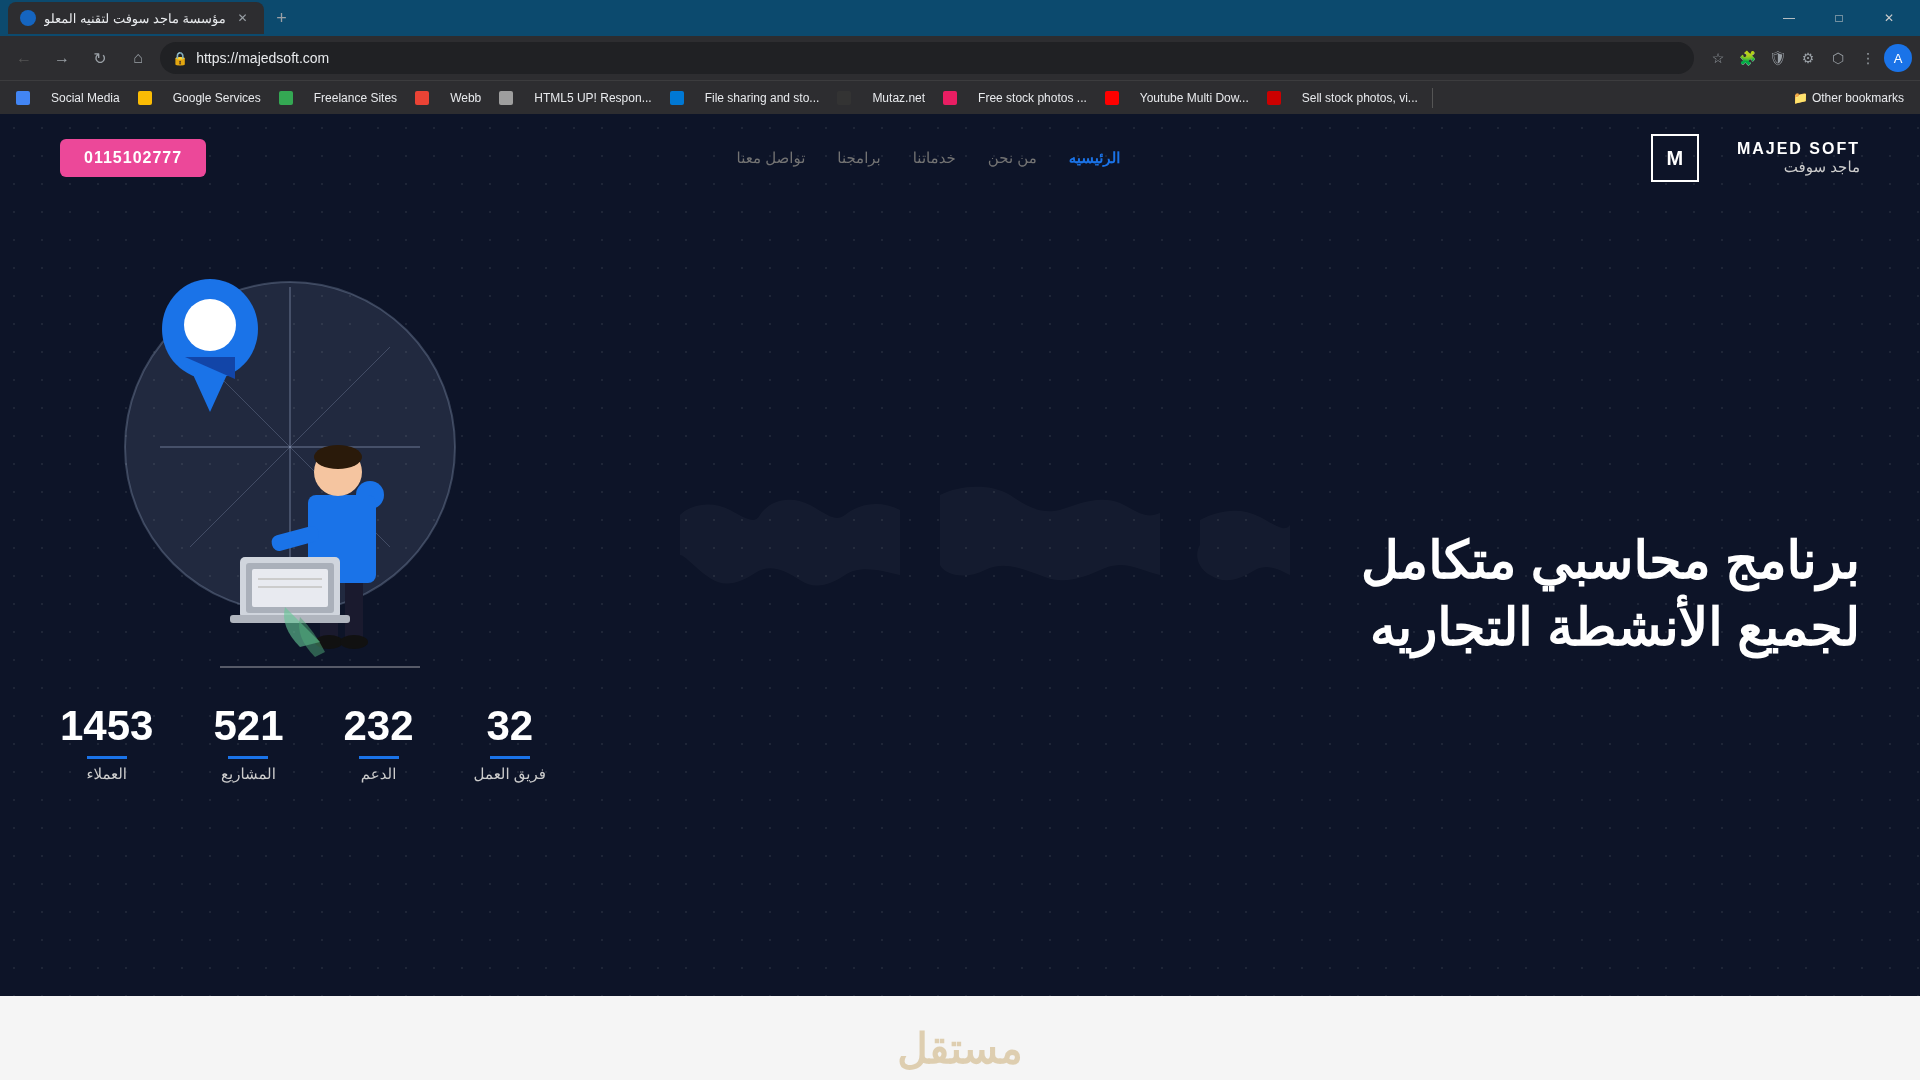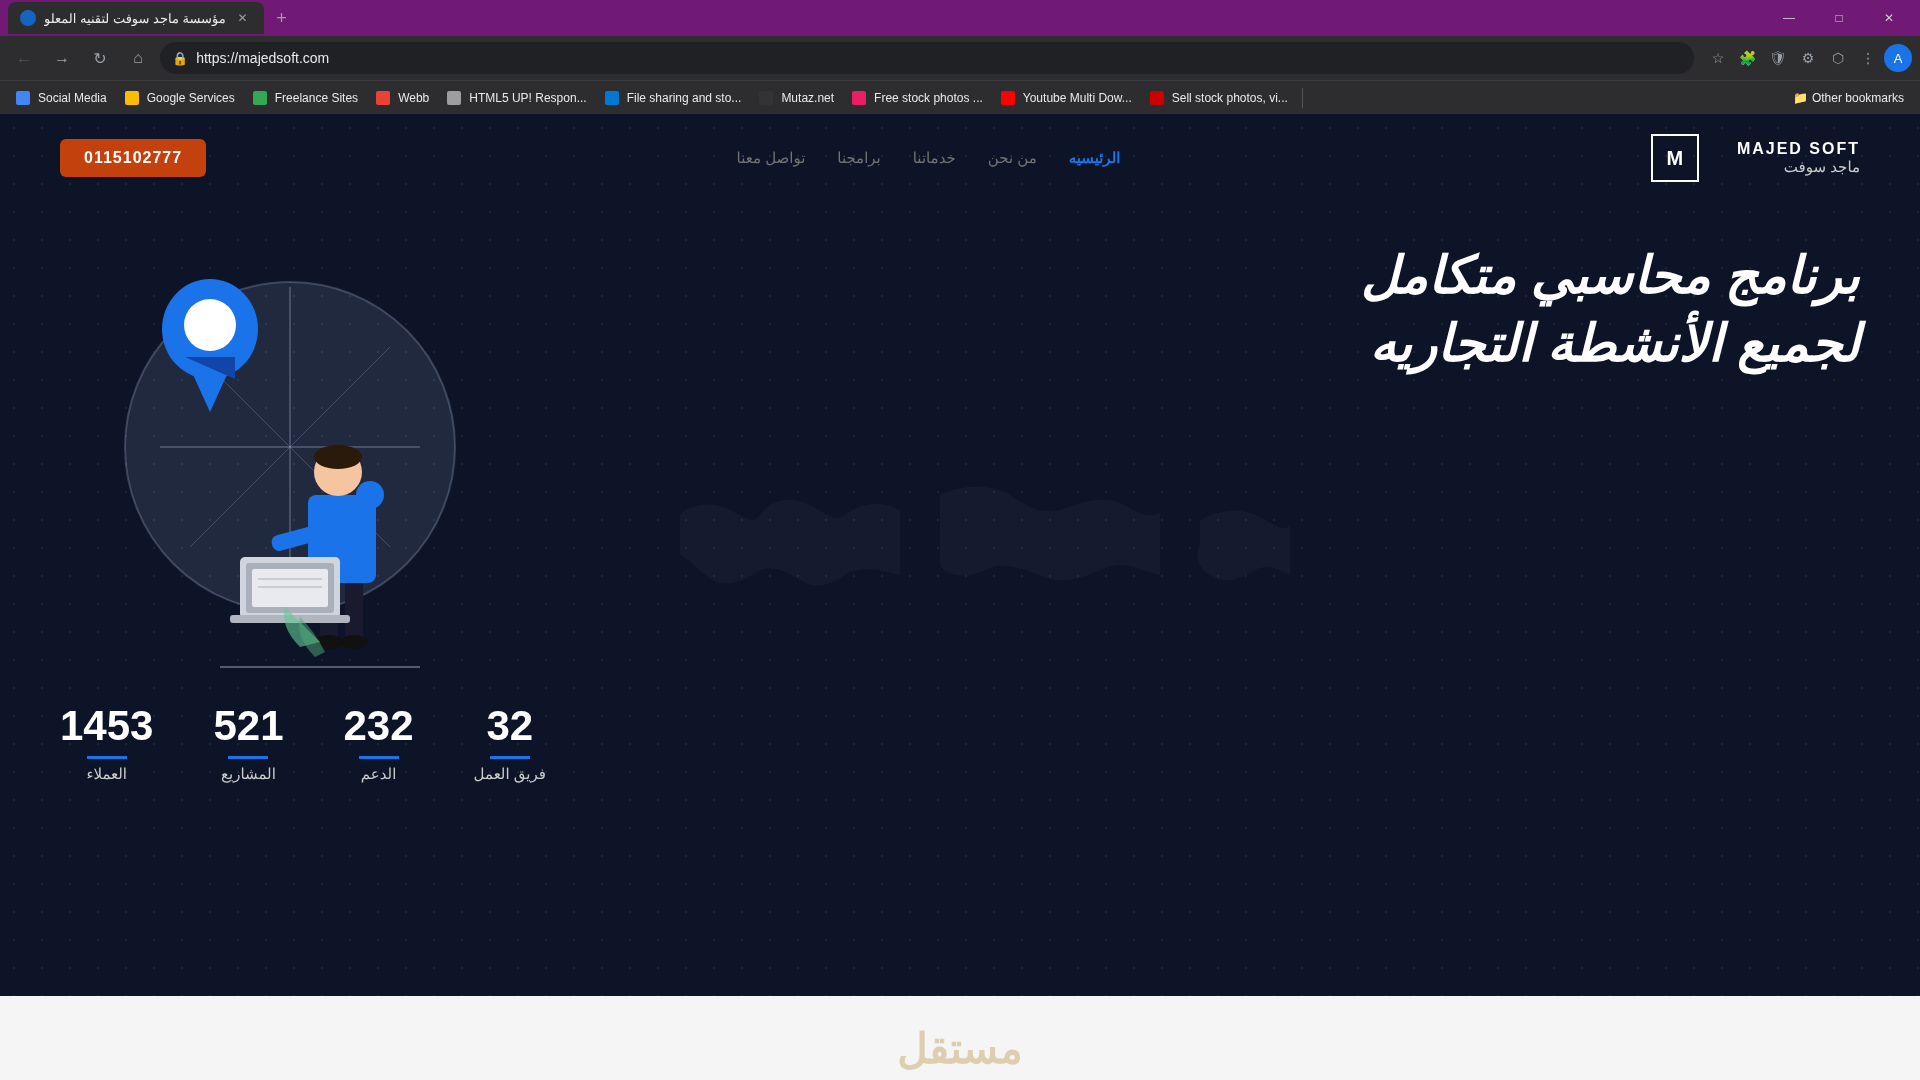--- a/index.html
+++ b/index.html
@@ -1,21 +1,21 @@
 <!DOCTYPE html>
 <html><head>
   <meta charset="utf-8">
   <style>
     * { margin: 0; padding: 0; box-sizing: border-box; }
     body { width: 1920px; height: 1080px; overflow: hidden; font-family: 'Segoe UI', Arial, sans-serif; background: #0a0f1e; }
     .tab-bar {
       display: flex;
       align-items: center;
       height: 36px;
-      background: #701a75;
+      background: #0c4a6e;
       padding: 0 8px;
     }
     .tab-active {
       display: flex;
       align-items: center;
       background: #2d2d30;
       border-radius: 8px 8px 0 0;
       padding: 0 12px;
       height: 32px;
       min-width: 220px;
@@ -122,21 +122,21 @@
       height: 34px;
       background: #2d2d30;
       padding: 0 8px;
       border-top: 1px solid #3c3c3e;
       gap: 2px;
       font-size: 12px;
     }
     .bookmark-item {
       display: flex;
       align-items: center;
-      gap: 8px;
+      gap: 21px;
       padding: 3px 8px;
       border-radius: 4px;
       color: #e8eaed;
       cursor: pointer;
       white-space: nowrap;
       justify-content: center;
     }
     .bookmark-icon {
       width: 14px; height: 14px;
       border-radius: 2px;
@@ -229,41 +229,40 @@
     .nav-links li a {
       color: #737373;
       text-decoration: none;
       font-size: 15px;
     }
     .nav-links li.active a {
       color: #1a73e8;
       font-weight: bold;
     }
     .cta-btn {
-      background: #c2410c;
+      background: #ec4899;
       color: #fff;
       border: none;
       border-radius: 6px;
       padding: 10px 24px;
       font-size: 16px;
       font-weight: bold;
       cursor: pointer;
       letter-spacing: 1px;
     }
 
     
     .hero {
       position: relative;
       z-index: 5;
       display: flex;
-      align-items: flex-start;
+      align-items: flex-end;
       justify-content: space-between;
       padding: 40px 60px 20px;
       direction: rtl;
-      font-style: italic;
     }
     .hero-text {
       flex: 1;
       text-align: right;
     }
     .hero-title {
       color: #fff;
       font-size: 52px;
       font-weight: bold;
       line-height: 1.3;

